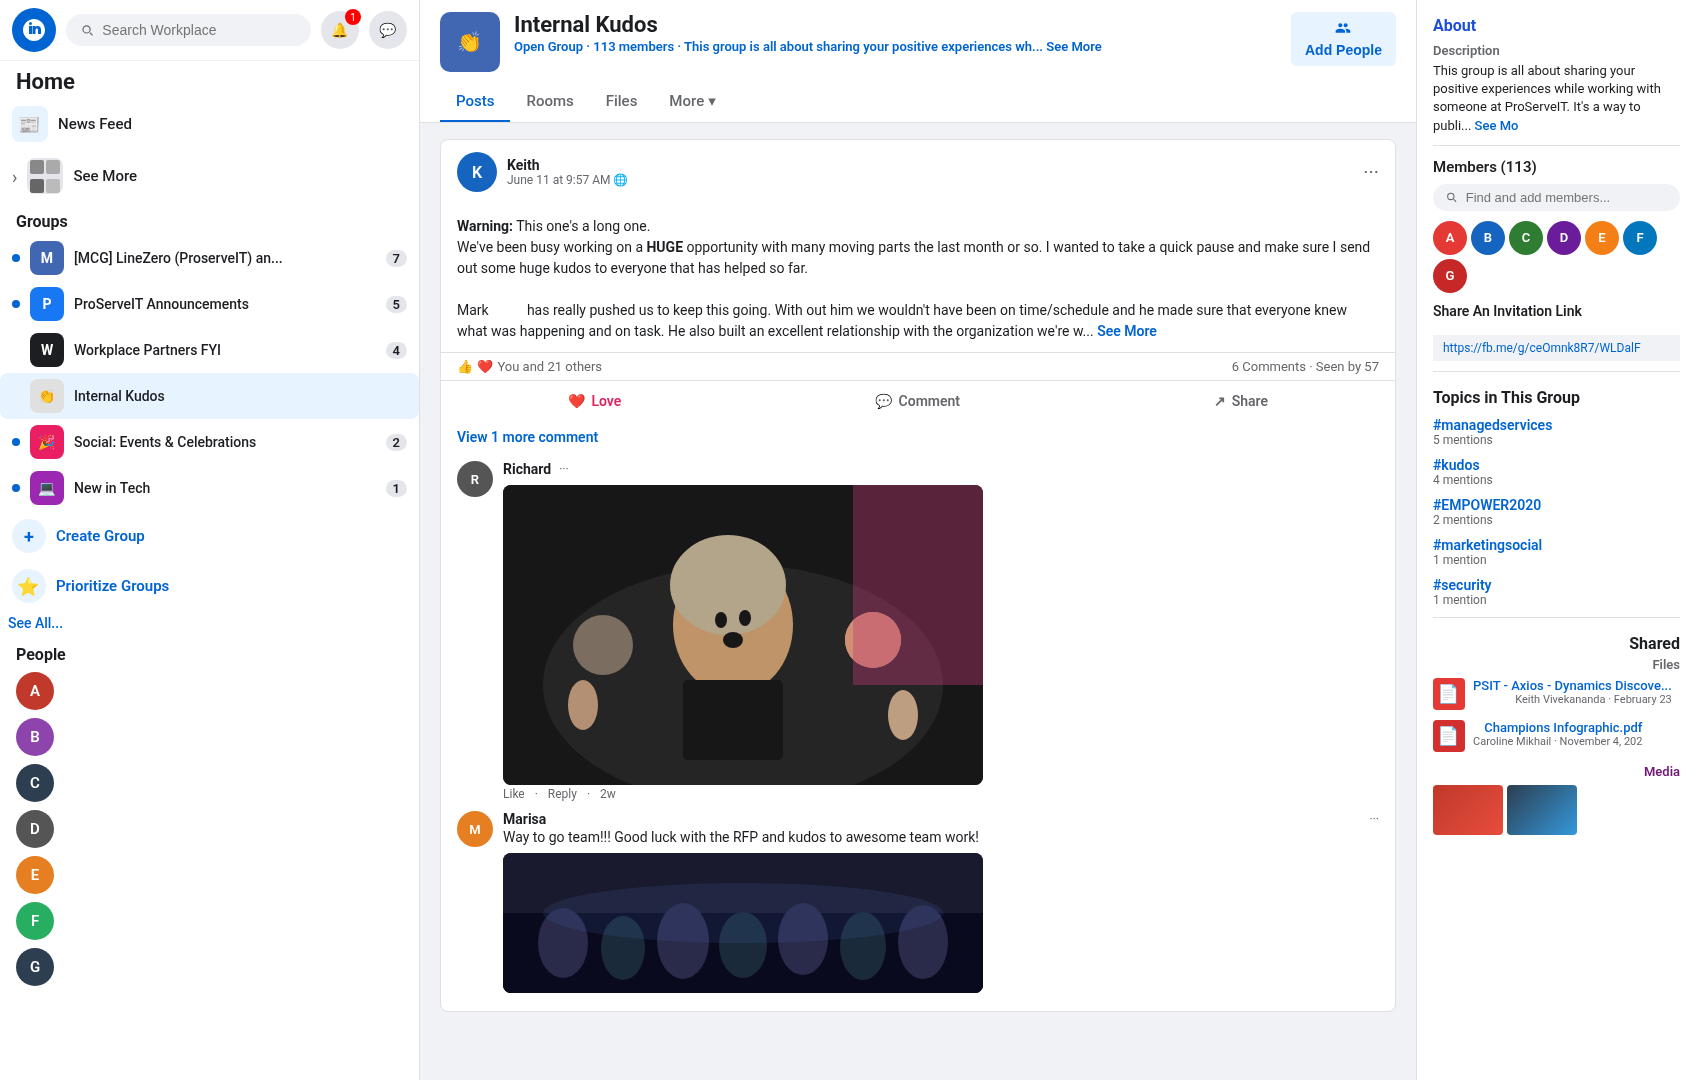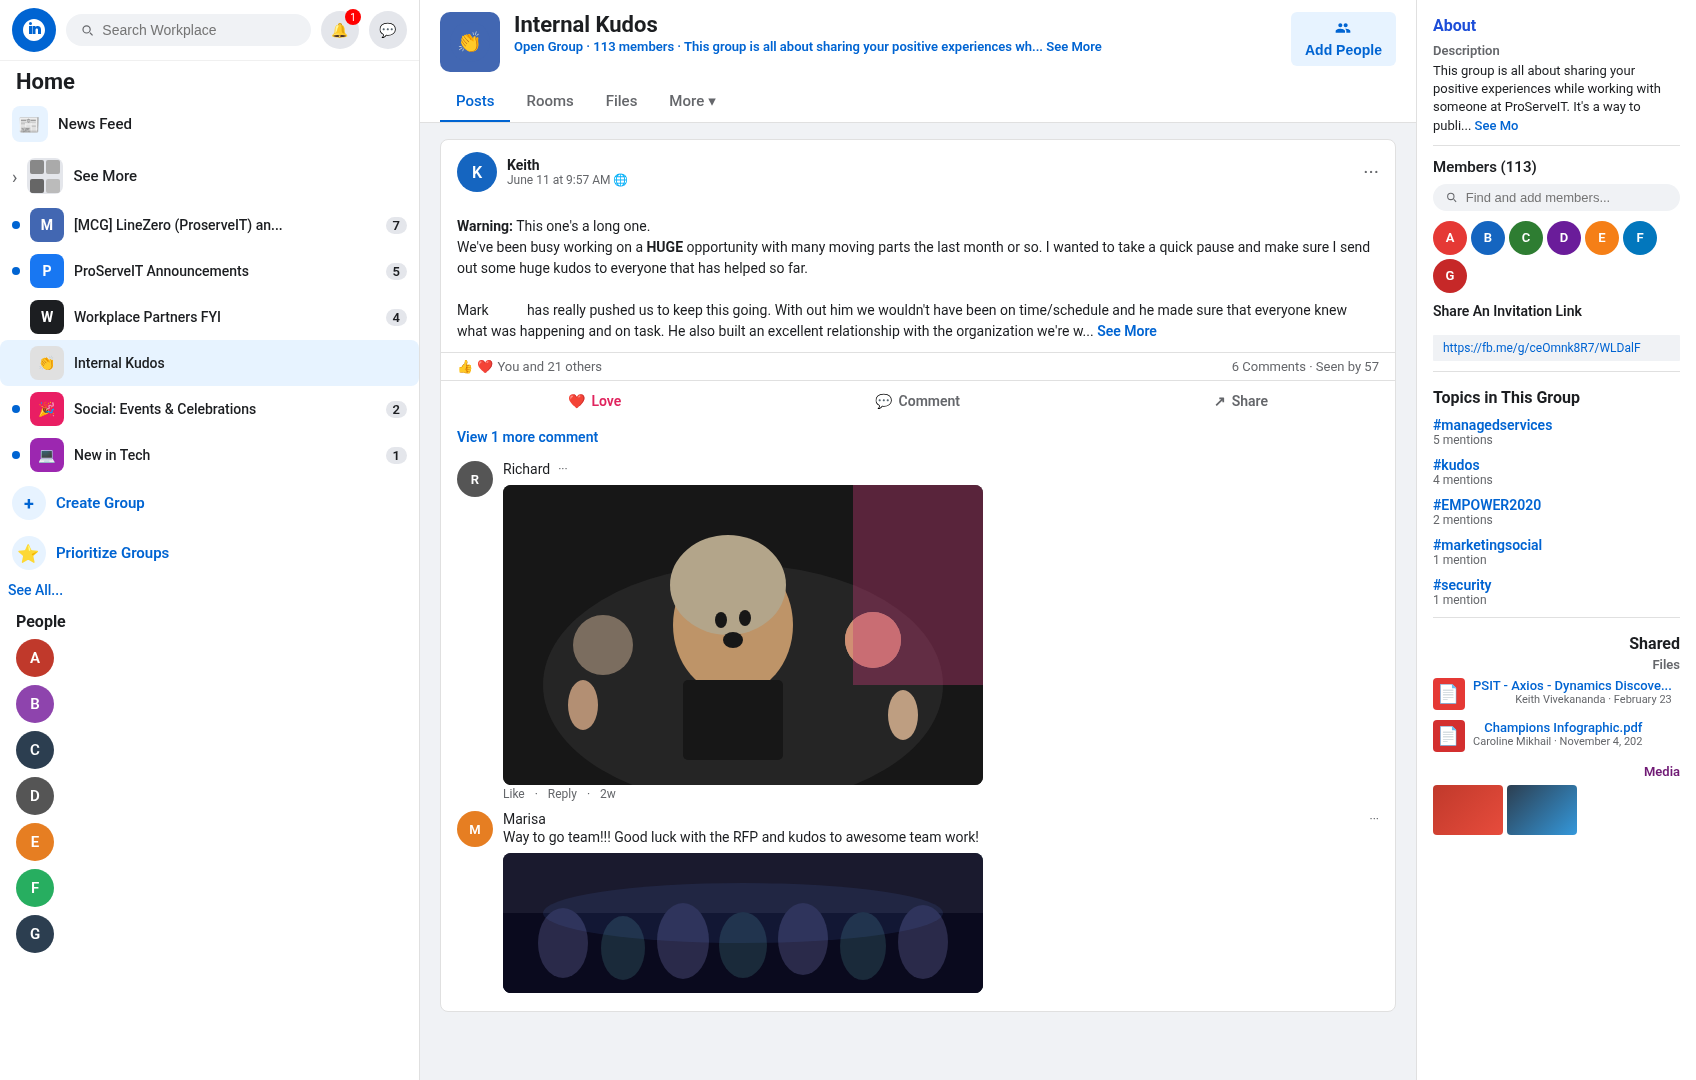--- a/index.html
+++ b/index.html
@@ -300,21 +300,21 @@
       cursor: pointer;
       font-weight: 600;
     }
     .comment-section { padding: 8px 16px; }
     .comment-row {
       display: flex;
       align-items: flex-start;
       gap: 10px;
       margin-bottom: 10px;
     }
-    .comment-author { font-size: 14px; font-weight: 400; color: #1c1e21; }
+    .comment-author { font-size: 14px; font-weight: 700; color: #1c1e21; }
     .comment-actions { font-size: 12px; color: #65676b; display: flex; gap: 10px; margin-top: 2px; }
     .comment-actions span { cursor: pointer; }
     
     .gif-placeholder {
       width: 100%;
       height: 300px;
       background: linear-gradient(135deg, #2c2c2c 0%, #555 40%, #888 70%, #333 100%);
       display: flex; align-items: center; justify-content: center;
       color: rgba(255,255,255,0.3);
       font-size: 40px;
@@ -421,20 +421,21 @@
     <span style="color:#65676b;font-size:18px;">›</span>
     <div class="nav-icon" style="background:#e4e6eb; gap:2px; flex-wrap:wrap;">
       <div style="width:14px;height:14px;background:#888;border-radius:2px;"></div>
       <div style="width:14px;height:14px;background:#aaa;border-radius:2px;"></div>
       <div style="width:14px;height:14px;background:#666;border-radius:2px;"></div>
       <div style="width:14px;height:14px;background:#bbb;border-radius:2px;"></div>
     </div>
     <span class="nav-label">See More</span>
   </div>
 
+  <div class="section-title">Groups</div>
 
   <div id="groups-list">
       <div class="group-item">
     <div class="group-dot"></div>
     <div class="group-avatar" style="background:#4267B2;">M</div>
     <span class="group-name">[MCG] LineZero (ProserveIT) an...</span>
     <span class="group-count">7</span>
   </div>
       <div class="group-item">
     <div class="group-dot"></div>

